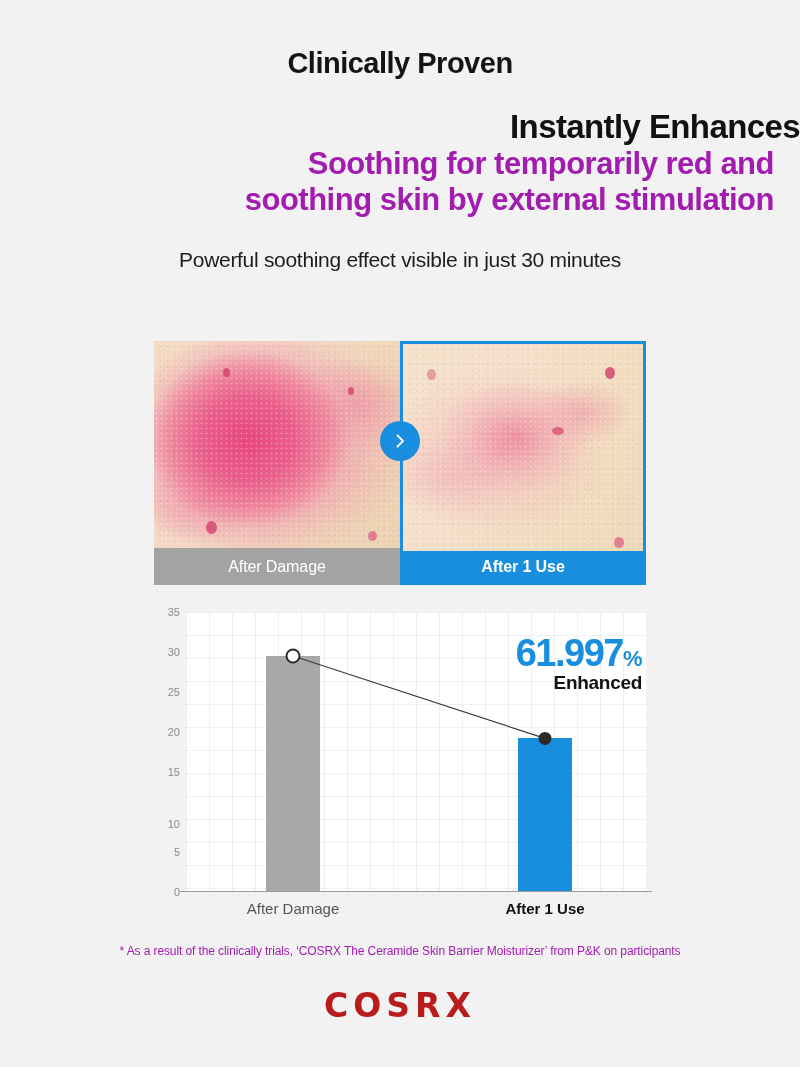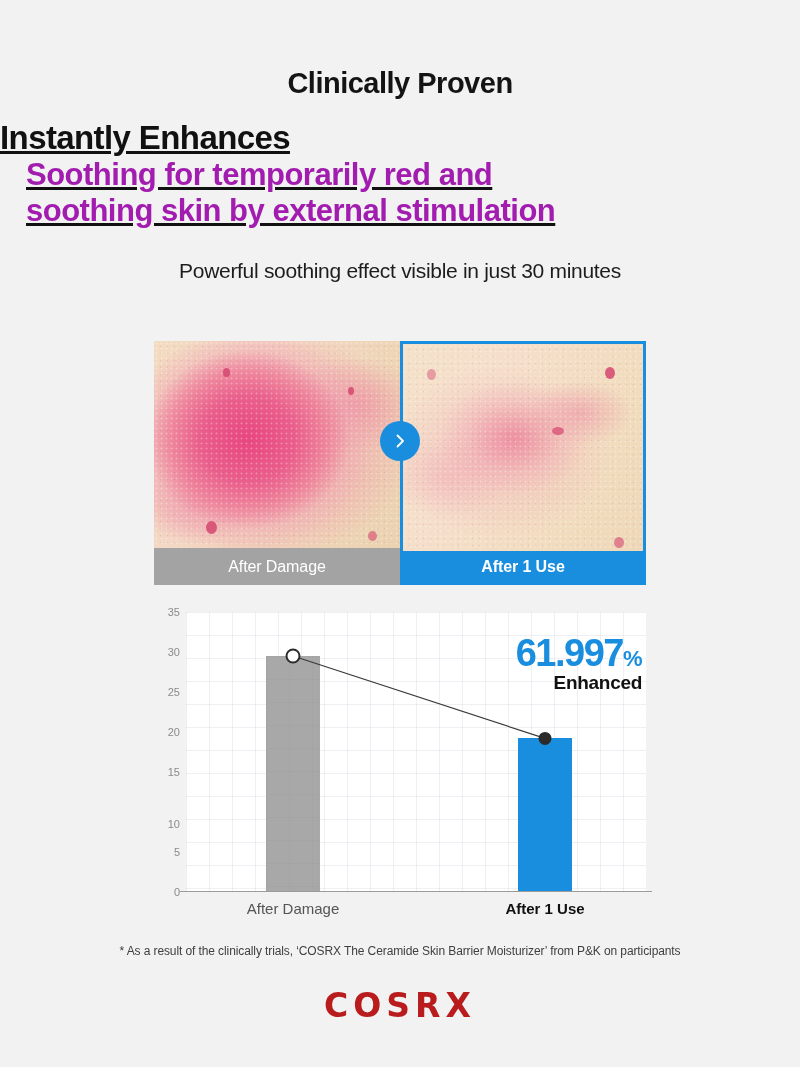--- a/index.html
+++ b/index.html
@@ -16,28 +16,27 @@
     position: relative;
   }
 
   
   .eyebrow {
     text-align: center;
     font-size: 29px;
     font-weight: bold;
     letter-spacing: -0.5px;
     color: #141414;
-    padding-top: 68px;
+    padding-top: 48px;
     line-height: 1.1;
   }
   .title-block {
-    text-align: left;
-    margin-top: 19px;
+    text-align: right;
+    margin-top: 28px;
     line-height: 1.16;
-    text-decoration: underline;
   }
   .title-main {
     font-size: 33px;
     font-weight: bold;
     letter-spacing: -0.6px;
     color: #111111;
   }
   .title-accent {
     font-size: 31px;
     font-weight: bold;
@@ -257,21 +256,21 @@
   .x-label.strong { color: #111111; font-weight: bold; }
 
   
   .footnote {
     position: absolute;
     left: 0;
     right: 0;
     top: 944px;
     text-align: center;
     font-size: 12px;
-    color: #404040;
+    color: #a21caf;
     letter-spacing: -0.1px;
   }
   .logo {
     position: absolute;
     left: 0;
     right: 0;
     top: 986px;
     text-align: center;
     font-size: 33px;
     font-weight: bold;

